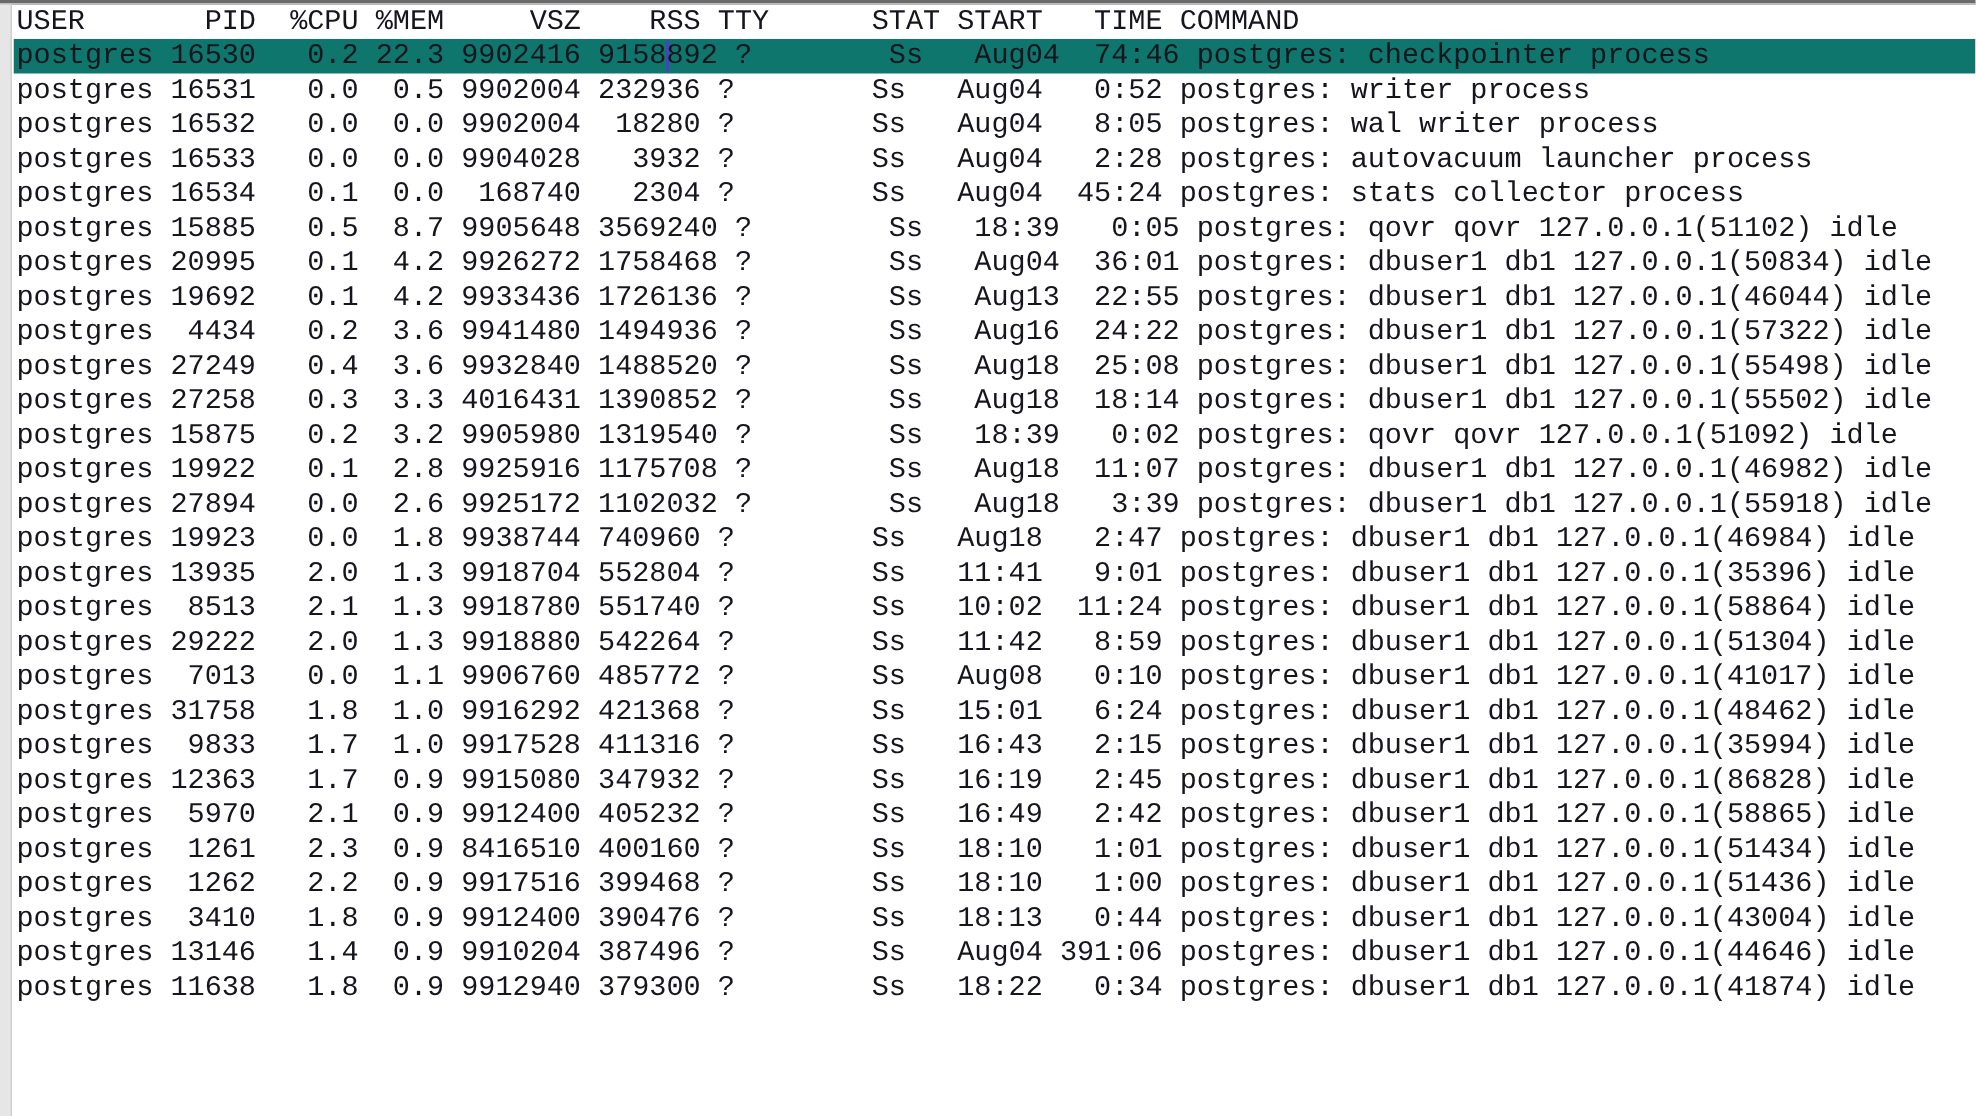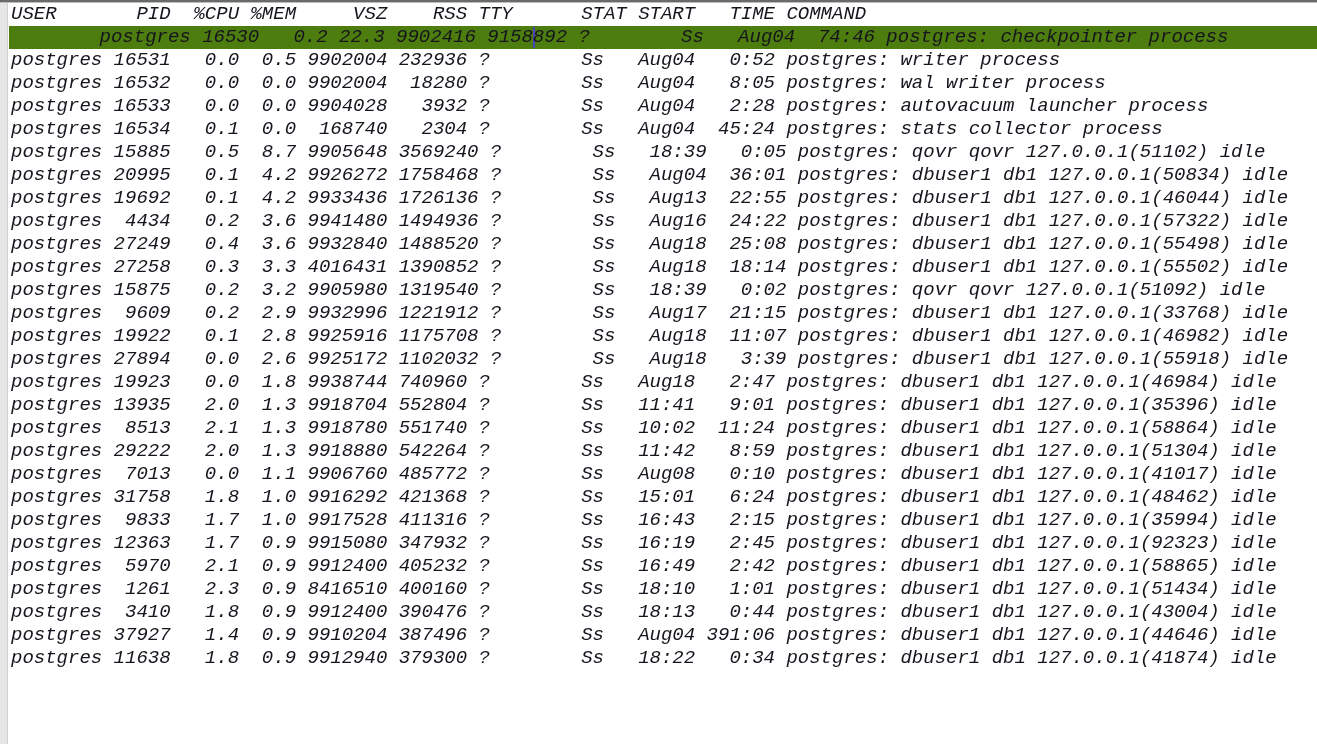--- a/index.html
+++ b/index.html
@@ -25,30 +25,28 @@
     border-right: 1px solid #d0d0d0;
   }
   .ps-output {
     position: absolute;
     top: 3px; left: 9px; right: 0; bottom: 0;
     font-family: "Liberation Mono", monospace;
     font-size: 19px;
     line-height: 23px;
     color: #15151d;
     overflow: hidden;
-    font-style: italic;
   }
   .line {
     white-space: pre;
     height: 23px;
     padding-left: 2px;
   }
   .line.selected {
-    background: #4d7c0f;
-    text-align: center;
+    background: #0f766e;
   }
   .cursor {
     display: inline-block;
     width: 0;
     height: 21px;
     border-left: 2px solid #4b3fc4;
     vertical-align: text-bottom;
     margin-right: -2px;
   }
 </style>
@@ -64,29 +62,29 @@
     <div class="line"><span>postgres</span><span> 16532</span><span>   0.0</span><span>  0.0</span><span> 9902004</span><span>  18280</span><span> ?       </span><span> Ss  </span><span> Aug04</span><span>   8:05</span><span> postgres: wal writer process</span></div>
     <div class="line"><span>postgres</span><span> 16533</span><span>   0.0</span><span>  0.0</span><span> 9904028</span><span>   3932</span><span> ?       </span><span> Ss  </span><span> Aug04</span><span>   2:28</span><span> postgres: autovacuum launcher process</span></div>
     <div class="line"><span>postgres</span><span> 16534</span><span>   0.1</span><span>  0.0</span><span>  168740</span><span>   2304</span><span> ?       </span><span> Ss  </span><span> Aug04</span><span>  45:24</span><span> postgres: stats collector process</span></div>
     <div class="line"><span>postgres</span><span> 15885</span><span>   0.5</span><span>  8.7</span><span> 9905648</span><span> 3569240</span><span> ?       </span><span> Ss  </span><span> 18:39</span><span>   0:05</span><span> postgres: qovr qovr 127.0.0.1(51102) idle</span></div>
     <div class="line"><span>postgres</span><span> 20995</span><span>   0.1</span><span>  4.2</span><span> 9926272</span><span> 1758468</span><span> ?       </span><span> Ss  </span><span> Aug04</span><span>  36:01</span><span> postgres: dbuser1 db1 127.0.0.1(50834) idle</span></div>
     <div class="line"><span>postgres</span><span> 19692</span><span>   0.1</span><span>  4.2</span><span> 9933436</span><span> 1726136</span><span> ?       </span><span> Ss  </span><span> Aug13</span><span>  22:55</span><span> postgres: dbuser1 db1 127.0.0.1(46044) idle</span></div>
     <div class="line"><span>postgres</span><span>  4434</span><span>   0.2</span><span>  3.6</span><span> 9941480</span><span> 1494936</span><span> ?       </span><span> Ss  </span><span> Aug16</span><span>  24:22</span><span> postgres: dbuser1 db1 127.0.0.1(57322) idle</span></div>
     <div class="line"><span>postgres</span><span> 27249</span><span>   0.4</span><span>  3.6</span><span> 9932840</span><span> 1488520</span><span> ?       </span><span> Ss  </span><span> Aug18</span><span>  25:08</span><span> postgres: dbuser1 db1 127.0.0.1(55498) idle</span></div>
     <div class="line"><span>postgres</span><span> 27258</span><span>   0.3</span><span>  3.3</span><span> 4016431</span><span> 1390852</span><span> ?       </span><span> Ss  </span><span> Aug18</span><span>  18:14</span><span> postgres: dbuser1 db1 127.0.0.1(55502) idle</span></div>
     <div class="line"><span>postgres</span><span> 15875</span><span>   0.2</span><span>  3.2</span><span> 9905980</span><span> 1319540</span><span> ?       </span><span> Ss  </span><span> 18:39</span><span>   0:02</span><span> postgres: qovr qovr 127.0.0.1(51092) idle</span></div>
-    <div class="line"><span>postgres</span><span>  9609</span><span>   0.2</span><span>  2.9</span><span> 9932996</span><span> 1221912</span><span> ?       </span><span> Ss  </span><span> Aug17</span><span>  21:15</span><span> postgres: dbuser1 db1 127.0.0.1(33768) idle</span></div>
     <div class="line"><span>postgres</span><span> 19922</span><span>   0.1</span><span>  2.8</span><span> 9925916</span><span> 1175708</span><span> ?       </span><span> Ss  </span><span> Aug18</span><span>  11:07</span><span> postgres: dbuser1 db1 127.0.0.1(46982) idle</span></div>
     <div class="line"><span>postgres</span><span> 27894</span><span>   0.0</span><span>  2.6</span><span> 9925172</span><span> 1102032</span><span> ?       </span><span> Ss  </span><span> Aug18</span><span>   3:39</span><span> postgres: dbuser1 db1 127.0.0.1(55918) idle</span></div>
     <div class="line"><span>postgres</span><span> 19923</span><span>   0.0</span><span>  1.8</span><span> 9938744</span><span> 740960</span><span> ?       </span><span> Ss  </span><span> Aug18</span><span>   2:47</span><span> postgres: dbuser1 db1 127.0.0.1(46984) idle</span></div>
     <div class="line"><span>postgres</span><span> 13935</span><span>   2.0</span><span>  1.3</span><span> 9918704</span><span> 552804</span><span> ?       </span><span> Ss  </span><span> 11:41</span><span>   9:01</span><span> postgres: dbuser1 db1 127.0.0.1(35396) idle</span></div>
     <div class="line"><span>postgres</span><span>  8513</span><span>   2.1</span><span>  1.3</span><span> 9918780</span><span> 551740</span><span> ?       </span><span> Ss  </span><span> 10:02</span><span>  11:24</span><span> postgres: dbuser1 db1 127.0.0.1(58864) idle</span></div>
     <div class="line"><span>postgres</span><span> 29222</span><span>   2.0</span><span>  1.3</span><span> 9918880</span><span> 542264</span><span> ?       </span><span> Ss  </span><span> 11:42</span><span>   8:59</span><span> postgres: dbuser1 db1 127.0.0.1(51304) idle</span></div>
     <div class="line"><span>postgres</span><span>  7013</span><span>   0.0</span><span>  1.1</span><span> 9906760</span><span> 485772</span><span> ?       </span><span> Ss  </span><span> Aug08</span><span>   0:10</span><span> postgres: dbuser1 db1 127.0.0.1(41017) idle</span></div>
     <div class="line"><span>postgres</span><span> 31758</span><span>   1.8</span><span>  1.0</span><span> 9916292</span><span> 421368</span><span> ?       </span><span> Ss  </span><span> 15:01</span><span>   6:24</span><span> postgres: dbuser1 db1 127.0.0.1(48462) idle</span></div>
     <div class="line"><span>postgres</span><span>  9833</span><span>   1.7</span><span>  1.0</span><span> 9917528</span><span> 411316</span><span> ?       </span><span> Ss  </span><span> 16:43</span><span>   2:15</span><span> postgres: dbuser1 db1 127.0.0.1(35994) idle</span></div>
-    <div class="line"><span>postgres</span><span> 12363</span><span>   1.7</span><span>  0.9</span><span> 9915080</span><span> 347932</span><span> ?       </span><span> Ss  </span><span> 16:19</span><span>   2:45</span><span> postgres: dbuser1 db1 127.0.0.1(92323) idle</span></div>
+    <div class="line"><span>postgres</span><span> 12363</span><span>   1.7</span><span>  0.9</span><span> 9915080</span><span> 347932</span><span> ?       </span><span> Ss  </span><span> 16:19</span><span>   2:45</span><span> postgres: dbuser1 db1 127.0.0.1(86828) idle</span></div>
     <div class="line"><span>postgres</span><span>  5970</span><span>   2.1</span><span>  0.9</span><span> 9912400</span><span> 405232</span><span> ?       </span><span> Ss  </span><span> 16:49</span><span>   2:42</span><span> postgres: dbuser1 db1 127.0.0.1(58865) idle</span></div>
     <div class="line"><span>postgres</span><span>  1261</span><span>   2.3</span><span>  0.9</span><span> 8416510</span><span> 400160</span><span> ?       </span><span> Ss  </span><span> 18:10</span><span>   1:01</span><span> postgres: dbuser1 db1 127.0.0.1(51434) idle</span></div>
+    <div class="line"><span>postgres</span><span>  1262</span><span>   2.2</span><span>  0.9</span><span> 9917516</span><span> 399468</span><span> ?       </span><span> Ss  </span><span> 18:10</span><span>   1:00</span><span> postgres: dbuser1 db1 127.0.0.1(51436) idle</span></div>
     <div class="line"><span>postgres</span><span>  3410</span><span>   1.8</span><span>  0.9</span><span> 9912400</span><span> 390476</span><span> ?       </span><span> Ss  </span><span> 18:13</span><span>   0:44</span><span> postgres: dbuser1 db1 127.0.0.1(43004) idle</span></div>
-    <div class="line"><span>postgres</span><span> 37927</span><span>   1.4</span><span>  0.9</span><span> 9910204</span><span> 387496</span><span> ?       </span><span> Ss  </span><span> Aug04</span><span> 391:06</span><span> postgres: dbuser1 db1 127.0.0.1(44646) idle</span></div>
+    <div class="line"><span>postgres</span><span> 13146</span><span>   1.4</span><span>  0.9</span><span> 9910204</span><span> 387496</span><span> ?       </span><span> Ss  </span><span> Aug04</span><span> 391:06</span><span> postgres: dbuser1 db1 127.0.0.1(44646) idle</span></div>
     <div class="line"><span>postgres</span><span> 11638</span><span>   1.8</span><span>  0.9</span><span> 9912940</span><span> 379300</span><span> ?       </span><span> Ss  </span><span> 18:22</span><span>   0:34</span><span> postgres: dbuser1 db1 127.0.0.1(41874) idle</span></div>
   </div>
 
 </body></html>

